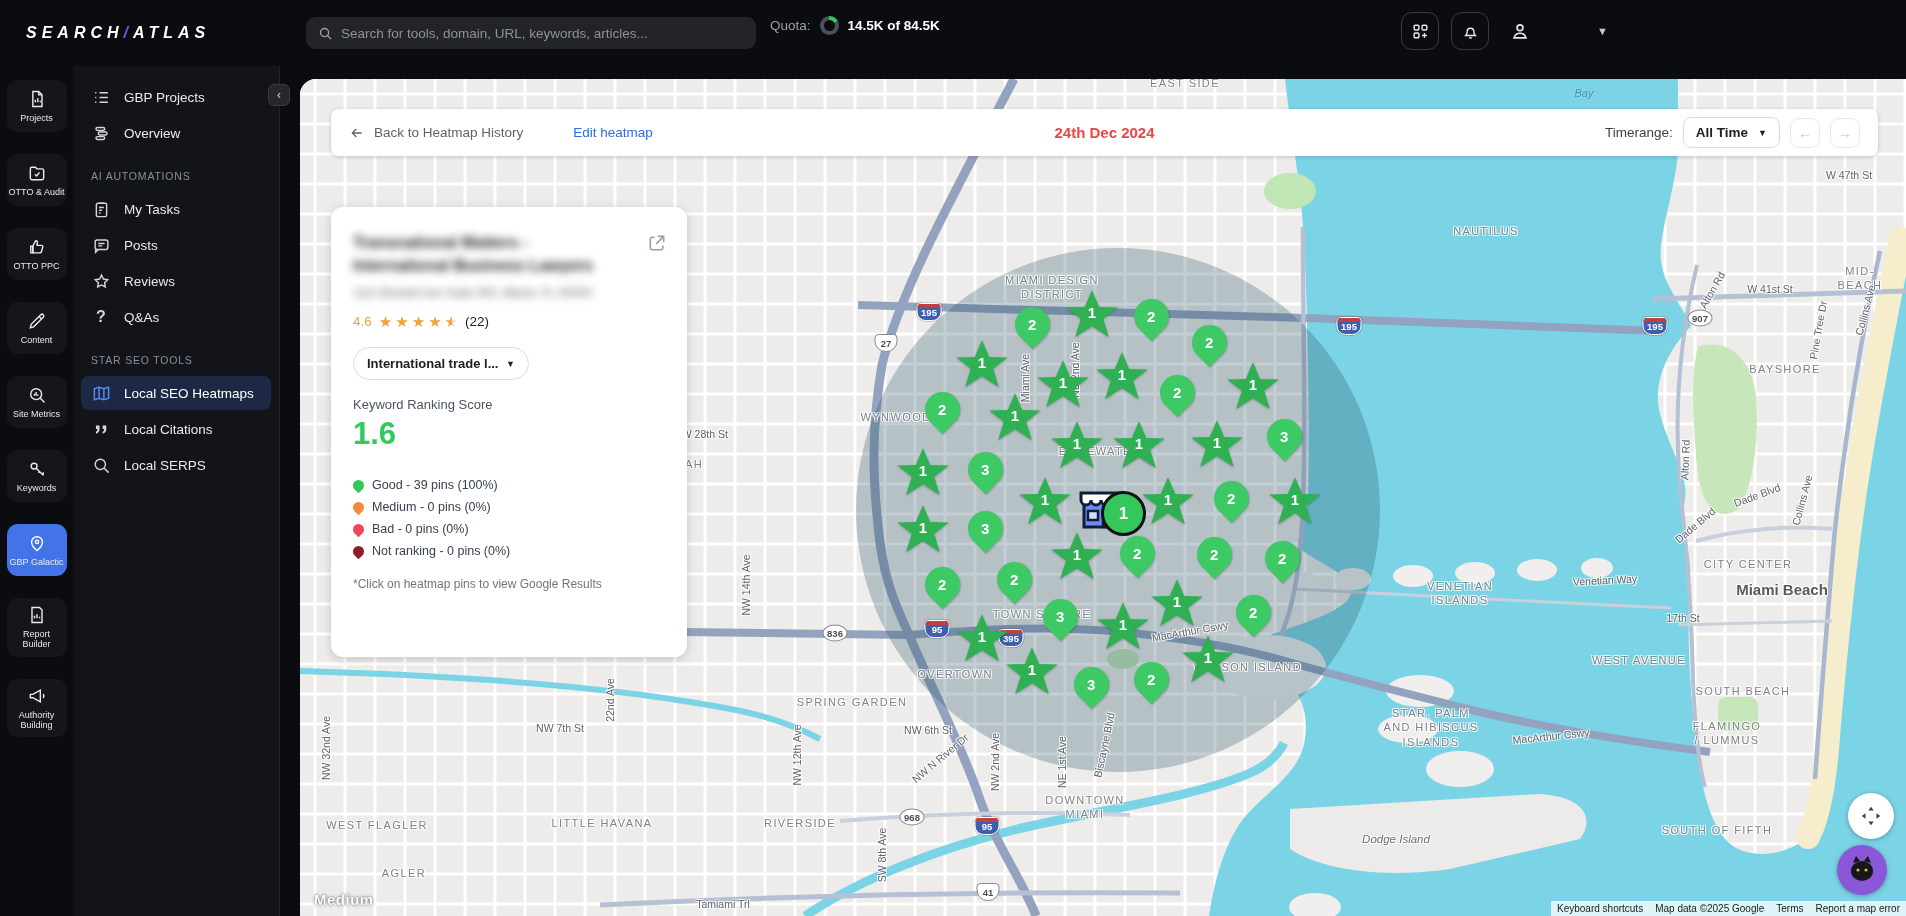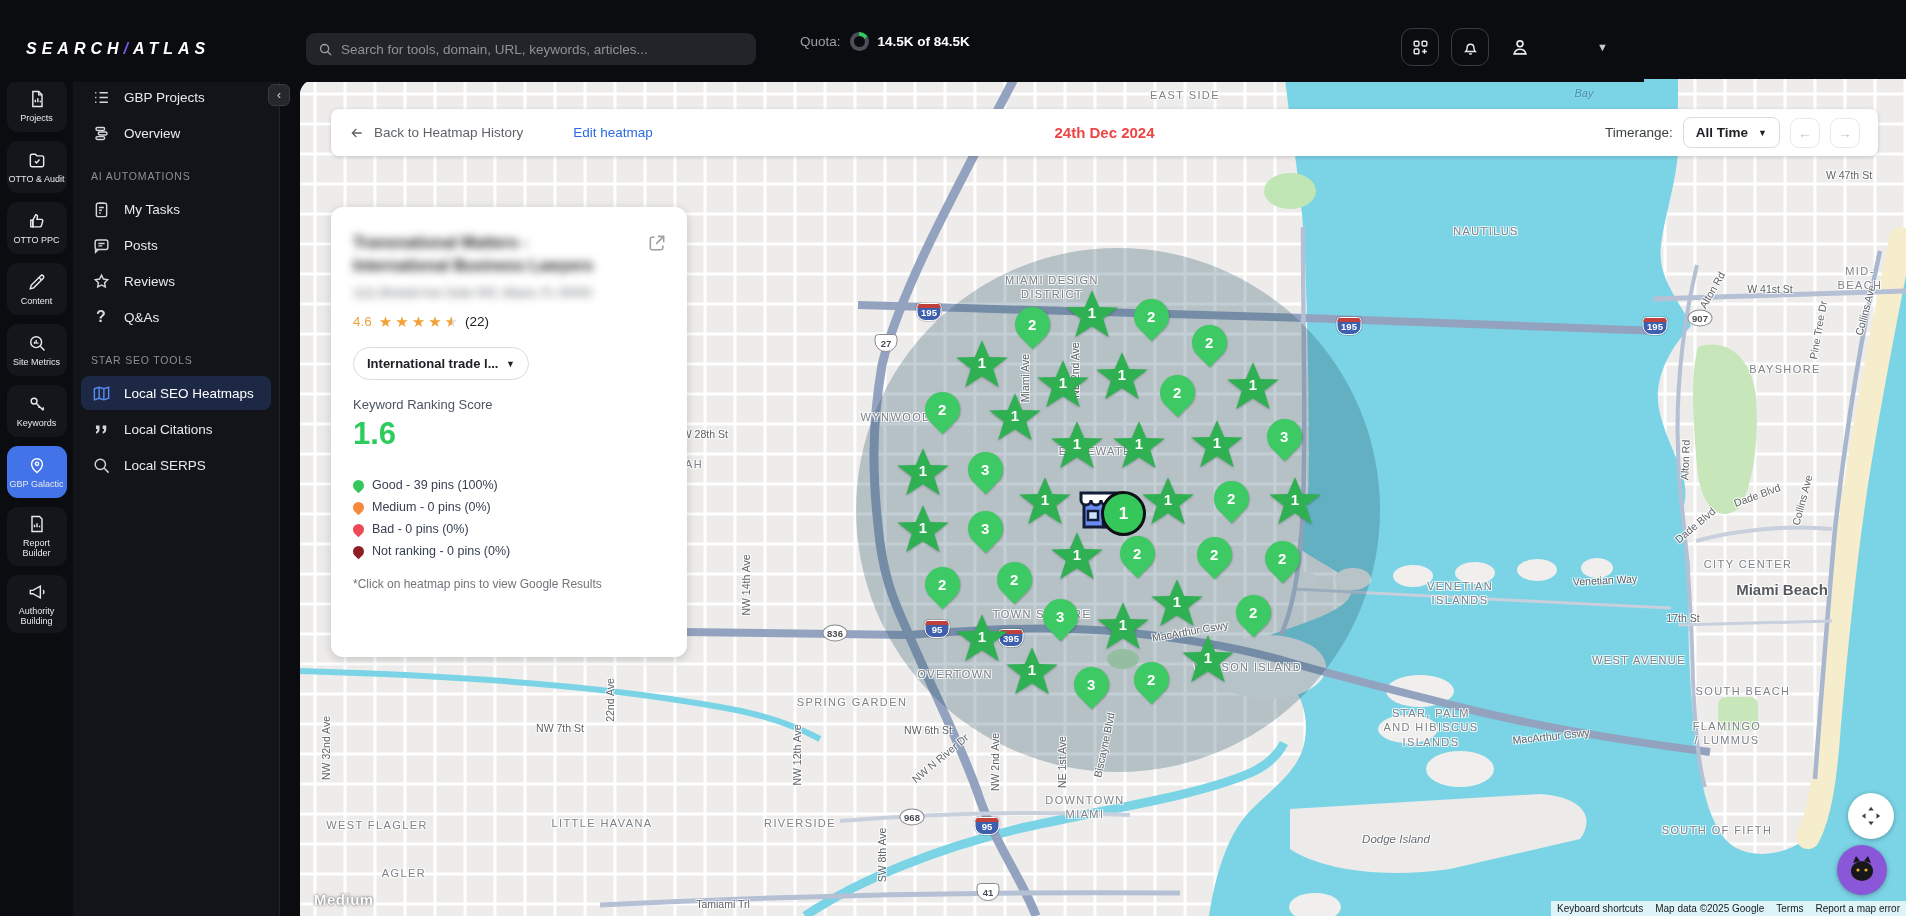--- a/index.html
+++ b/index.html
@@ -1,29 +1,29 @@
 <!DOCTYPE html>
 <html><head>
 <meta charset="utf-8">
 <style>
   * { margin:0; padding:0; box-sizing:border-box; }
   html,body { width:1906px; height:916px; overflow:hidden; background:#0b0c10;
     font-family:"Liberation Sans", sans-serif; }
 
   
-  .topbar { position:absolute; left:0; top:16px; width:1644px; height:66px;
+  .topbar { position:absolute; left:0; top:0; width:1644px; height:66px;
     background:#0b0c10; display:flex; align-items:center; z-index:60; }
   .logo { margin-left:26px; width:250px; color:#fff; font-size:16px; font-weight:800;
     font-style:italic; letter-spacing:5px; white-space:nowrap; }
   .logo .slash { color:#7a55e8; }
   .searchbox { position:absolute; left:306px; top:17px; width:450px; height:32px;
     background:#232429; border-radius:9px; display:flex; align-items:center; padding:4px 12px;
     color:#8d929b; font-size:13.5px; gap:8px; }
   .searchbox svg { flex:0 0 auto; }
-  .quota { position:absolute; left:770px; top:16px; display:flex; align-items:center; gap:9px;margin-left:30px; }
+  .quota { position:absolute; left:770px; top:16px; display:flex; align-items:center; gap:9px; }
   .quota .qlabel { color:#9aa0a6; font-size:13.5px; }
   .qring { width:19px; height:19px; border-radius:50%;
     background:conic-gradient(#2ecb5e 0 60deg, #4d5058 60deg 360deg); position:relative; }
   .qring::after { content:""; position:absolute; inset:4px; border-radius:50%; background:#0b0c10; }
   .quota .qvalue { color:#fff; font-size:13.5px; font-weight:700; }
   .tb-right { position:absolute; right:36px; top:12px; display:flex; align-items:center; gap:12px; }
   .tb-btn { width:38px; height:38px; border:1px solid #3a3b42; border-radius:11px;
     display:flex; align-items:center; justify-content:center; background:transparent; cursor:pointer; }
   .tb-plain { width:38px; height:38px; display:flex; align-items:center; justify-content:center; }
   .tb-caret { color:#c7c9ce; font-size:11px; margin-left:46px; }
@@ -197,21 +197,21 @@
       <svg width="22" height="22" viewBox="0 0 24 24" fill="none" stroke="#e8eaed" stroke-width="1.8">
           <circle cx="12" cy="8.5" r="3.2"></circle>
           <path d="M5.5 19.5c1-3.4 3.5-5 6.5-5s5.5 1.6 6.5 5z"></path>
         </svg>
     </div>
     <span class="tb-caret">▼</span>
   </div>
 </div>
 
 <div class="rail">
-  <div style="display: flex; flex-direction: column; gap: 9px; align-items: center;">
+  <div style="display: flex; flex-direction: column; gap: 22px; align-items: center;">
       <div class="rail-item">
         <span class="ricon">
           <svg width="20" height="20" viewBox="0 0 24 24" fill="none" stroke="#e8eaed" stroke-width="1.7">
             <path d="M7 3h7l4 4v14H7z"></path>
             <path d="M14 3v4h4"></path>
             <path d="M10 16v-3M13 16v-5M16 16v-2"></path>
           </svg>
         </span>
         <span class="rlabel">Projects</span>
       </div>
@@ -425,21 +425,21 @@
     <path d="M1353,220 L1606,212" fill="none" stroke="#b6c0d4" stroke-width="5"></path>
     <path d="M1396,462 C1440,450 1492,446 1532,450" fill="none" stroke="#c8d0de" stroke-width="4"></path>
     <path d="M1378,546 L1532,542" fill="none" stroke="#c8d0de" stroke-width="3"></path>
     <path d="M300,826 C460,818 640,812 880,814" fill="none" stroke="#b6c0d4" stroke-width="5"></path>
     <path d="M540,742 C640,734 740,732 830,736" fill="none" stroke="#c8d0de" stroke-width="4"></path>
 
     <circle cx="818" cy="431" r="262" fill="rgba(38,84,104,0.28)"></circle>
   </svg>
 
   <div>
-      <div class="mlabel hood" style="left: 885px; top: 16px;">EAST SIDE</div>
+      <div class="mlabel hood" style="left: 885px; top: 4px;">EAST SIDE</div>
       <div class="mlabel hood" style="left: 1010px; top: 45px;">MORNINGSIDE</div>
       <div class="mlabel water" style="left: 1284px; top: 14px;">Bay</div>
       <div class="mlabel hood" style="left: 752px; top: 208px;">MIAMI DESIGN
 DISTRICT</div>
       <div class="mlabel hood" style="left: 596px; top: 338px;">WYNWOOD</div>
       <div class="mlabel hood" style="left: 800px; top: 372px;">EDGEWATER</div>
       <div class="mlabel hood" style="left: 394px; top: 385px;">AH</div>
       <div class="mlabel hood" style="left: 742px; top: 535px;">TOWN SQUARE</div>
       <div class="mlabel hood" style="left: 655px; top: 595px;">OVERTOWN</div>
       <div class="mlabel hood" style="left: 552px; top: 623px;">SPRING GARDEN</div>

